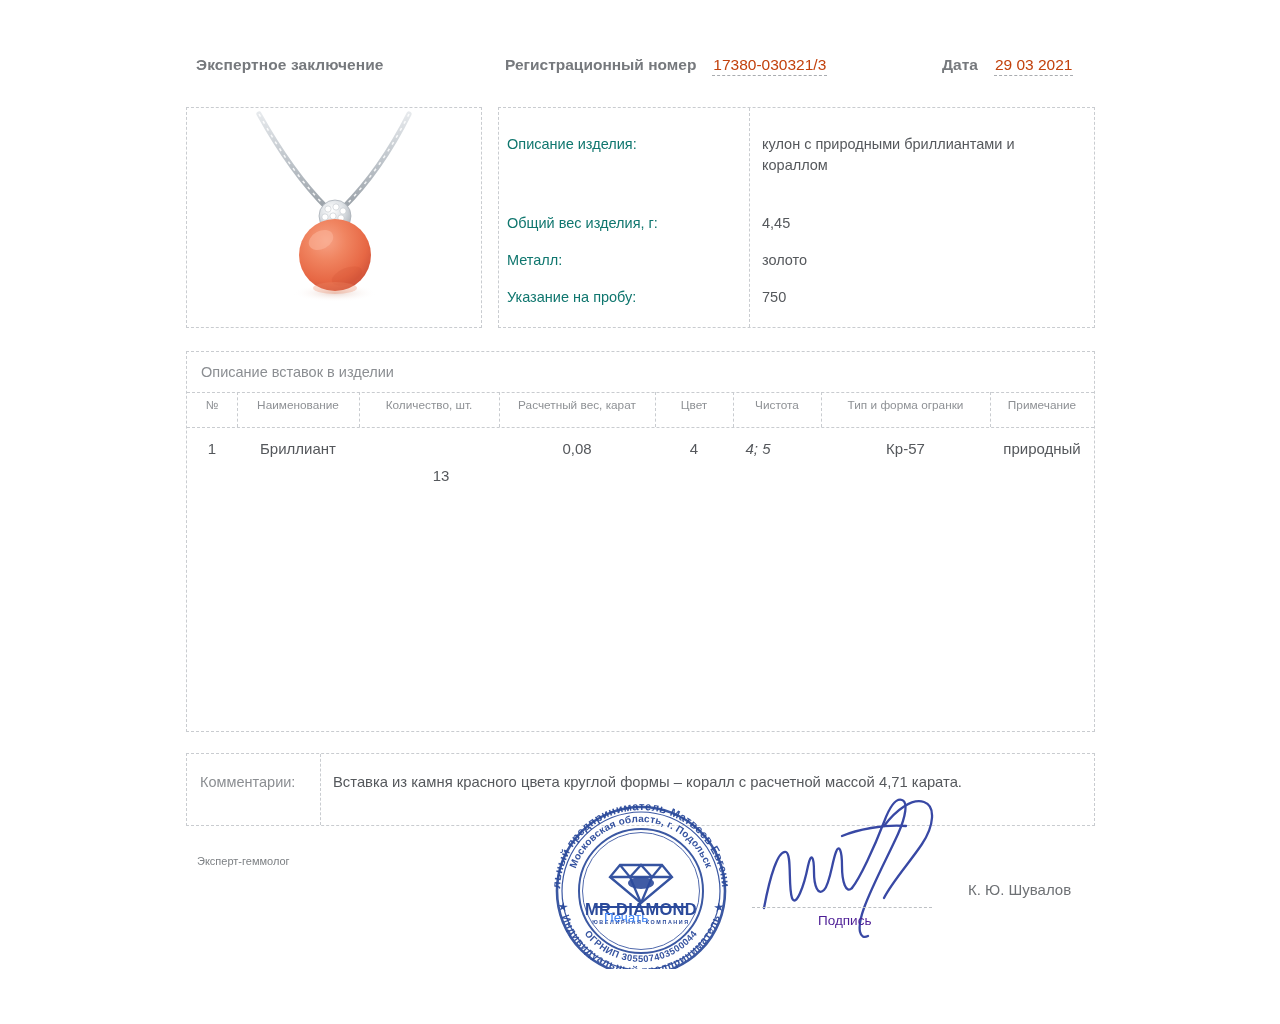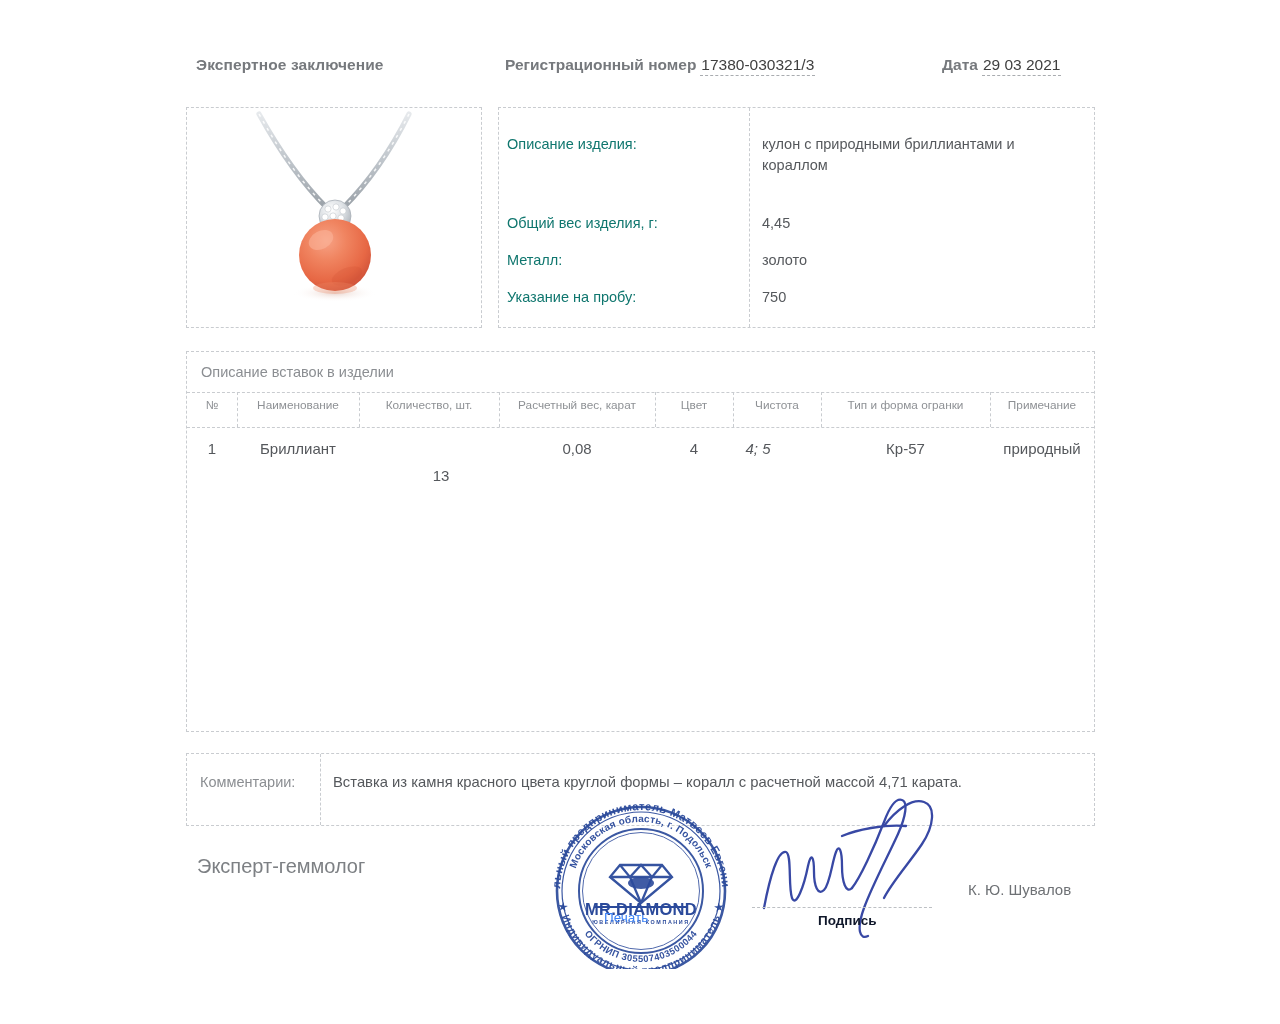--- a/index.html
+++ b/index.html
@@ -49,24 +49,24 @@
     position: absolute;
     left: 757px; top: 0;
     font-size: 15.5px;
     white-space: nowrap;
   }
   .hdr-label {
     font-weight: bold;
     color: #76797d;
   }
   .hdr-value {
-    color: #404040;
+    color: #c2410c;
     border-bottom: 1px dashed #a9acb0;
     padding: 0 1px 2px 1px;
-    margin-left: 4px;
+    margin-left: 16px;
   }
 
   
   .photo-box {
     position: absolute;
     left: 186px;
     top: 107px;
     width: 296px;
     height: 221px;
     border: 1px dashed #c9ccd0;
@@ -209,21 +209,21 @@
     position: absolute;
     left: 186px;
     top: 845px;
     width: 910px;
     height: 120px;
   }
   .expert-role {
     position: absolute;
     left: 11px;
     top: 10px;
-    font-size: 20px;
+    font-size: 11px;
     color: #7d8084;
     white-space: nowrap;
   }
   .expert-cert {
     position: absolute;
     left: 11px;
     top: 32px;
     font-size: 12.3px;
     line-height: 15px;
     color: #7d8084;
@@ -234,22 +234,21 @@
     left: 418px;
     top: 65px;
     font-size: 13.5px;
     color: #3b82f6;
   }
   .sign-label {
     position: absolute;
     left: 632px;
     top: 68px;
     font-size: 13.5px;
-    color: #0f172a;
-    font-weight: bold;
+    color: #4c1d95;
   }
   .sign-rule {
     position: absolute;
     left: 566px;
     top: 62px;
     width: 180px;
     border-top: 1px dashed #bdc0c4;
   }
   .expert-name {
     position: absolute;

